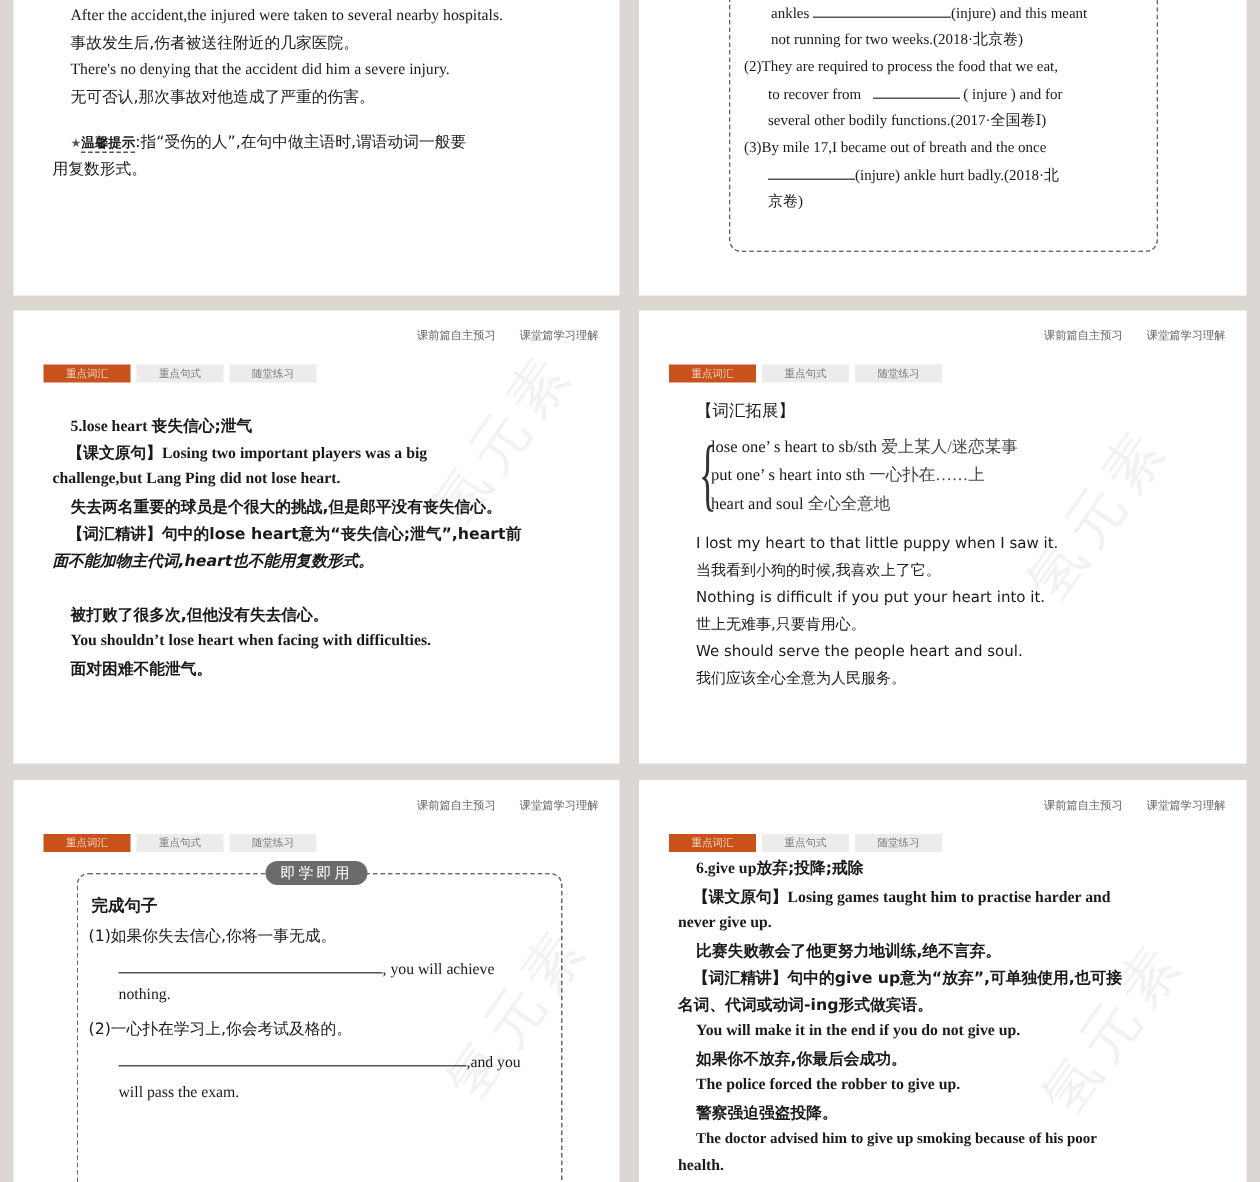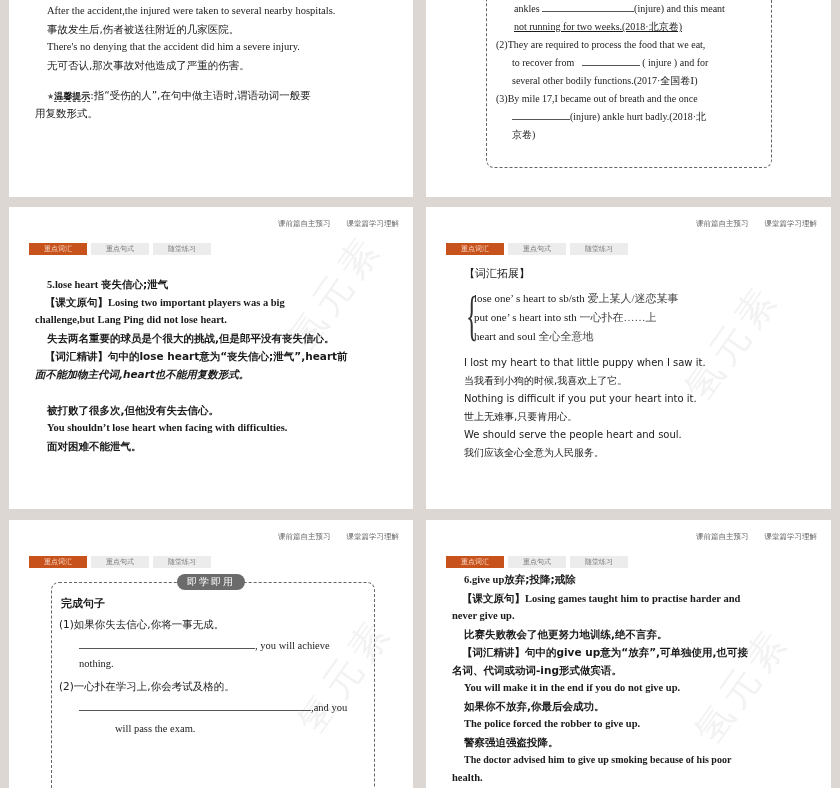--- a/index.html
+++ b/index.html
@@ -45,21 +45,21 @@
     <span style="font-size:8px;color:#555;">★</span><span class="b" style="font-size:9px;border-bottom:1px dashed #555;">温馨提示</span><span>:指“受伤的人”,在句中做主语时,谓语动词一般要</span>
   </div>
   <div class="t zh" style="top:114px;left:26px;font-size:10.5px;">用复数形式。</div>
 </div>
 
 <div class="slide" id="s2">
   <div class="dashbox" style="left:60px;top:-20px;width:286px;height:198px;"></div>
   <div class="t" style="top:10px;left:88px;font-size:10px;">
     <span>ankles</span> <span class="blank" style="width:92px;"></span><span>(injure) and this meant</span>
   </div>
-  <div class="t" style="top:28px;left:88px;font-size:10px;text-decoration:underline;">not running for two weeks.(2018·北京卷)</div>
+  <div class="t" style="top:28px;left:88px;font-size:10px;">not running for two weeks.(2018·北京卷)</div>
   <div class="t" style="top:46px;left:70px;font-size:10px;">(2)They are required to process the food that we eat,</div>
   <div class="t" style="top:64px;left:86px;font-size:10px;">
     <span>to  recover  from</span>&nbsp;&nbsp;&nbsp;<span class="blank" style="width:58px;"></span> <span>( injure )  and  for</span>
   </div>
   <div class="t" style="top:82px;left:86px;font-size:10px;">several other bodily functions.(2017·全国卷Ⅰ)</div>
   <div class="t" style="top:100px;left:70px;font-size:10px;">(3)By mile 17,I became out of breath and the once</div>
   <div class="t" style="top:118px;left:86px;font-size:10px;">
     <span class="blank" style="width:58px;"></span><span>(injure) ankle hurt badly.(2018·北</span>
   </div>
   <div class="t" style="top:136px;left:86px;font-size:10px;">京卷)</div>
@@ -120,21 +120,21 @@
   </div>
   <div class="dashbox" style="left:42px;top:62px;width:324px;height:240px;"></div>
   <div class="pill" style="left:168px;top:54px;">即学即用</div>
   <div class="watermark" style="left:270px;top:130px;">氢元素</div>
   <div class="t b zh" style="top:75px;left:52px;font-size:11px;">完成句子</div>
   <div class="t zh" style="top:95px;left:50px;font-size:10.5px;">(1)如果你失去信心,你将一事无成。</div>
   <div class="t" style="top:117px;left:70px;font-size:10.5px;"><span class="blank" style="width:176px;"></span><span>, you  will  achieve</span></div>
   <div class="t" style="top:135px;left:70px;font-size:10.5px;">nothing.</div>
   <div class="t zh" style="top:157px;left:50px;font-size:10.5px;">(2)一心扑在学习上,你会考试及格的。</div>
   <div class="t" style="top:179px;left:70px;font-size:10.5px;"><span class="blank" style="width:232px;"></span><span>,and you</span></div>
-  <div class="t" style="top:200px;left:70px;font-size:10.5px;margin-left:36px;">will pass the exam.</div>
+  <div class="t" style="top:200px;left:70px;font-size:10.5px;">will pass the exam.</div>
 </div>
 
 <div class="slide" id="s6">
   <div class="topnav">
     <span>课前篇自主预习</span><span>课堂篇学习理解</span>
   </div>
   <div class="tabs">
     <div class="tab active">重点词汇</div>
     <div class="tab">重点句式</div>
     <div class="tab">随堂练习</div>

